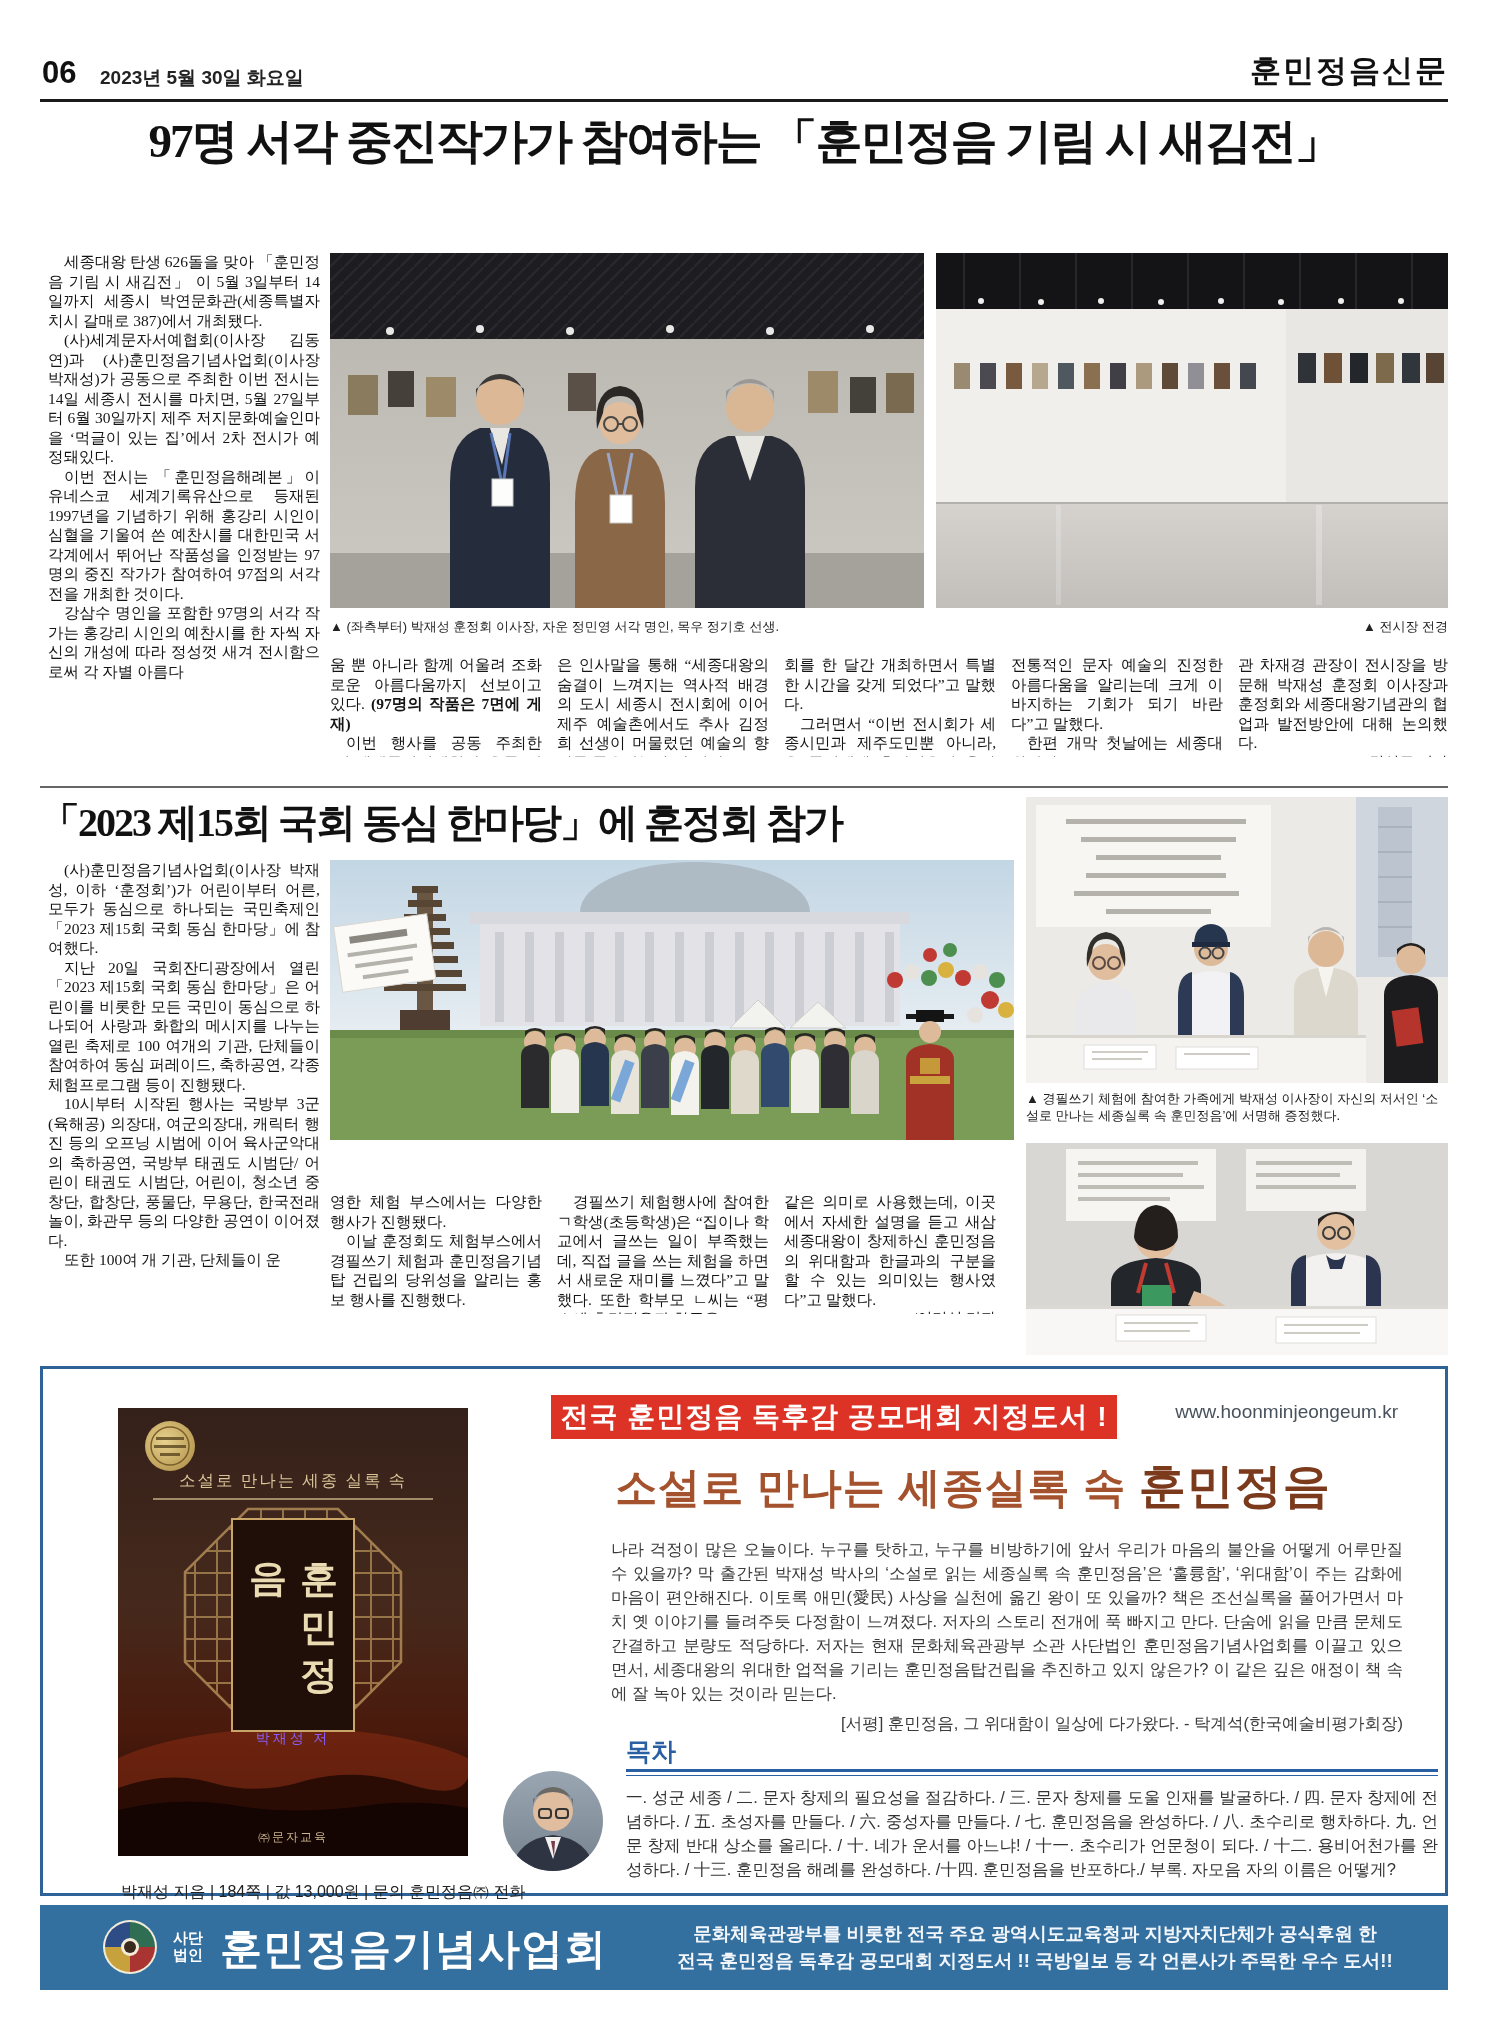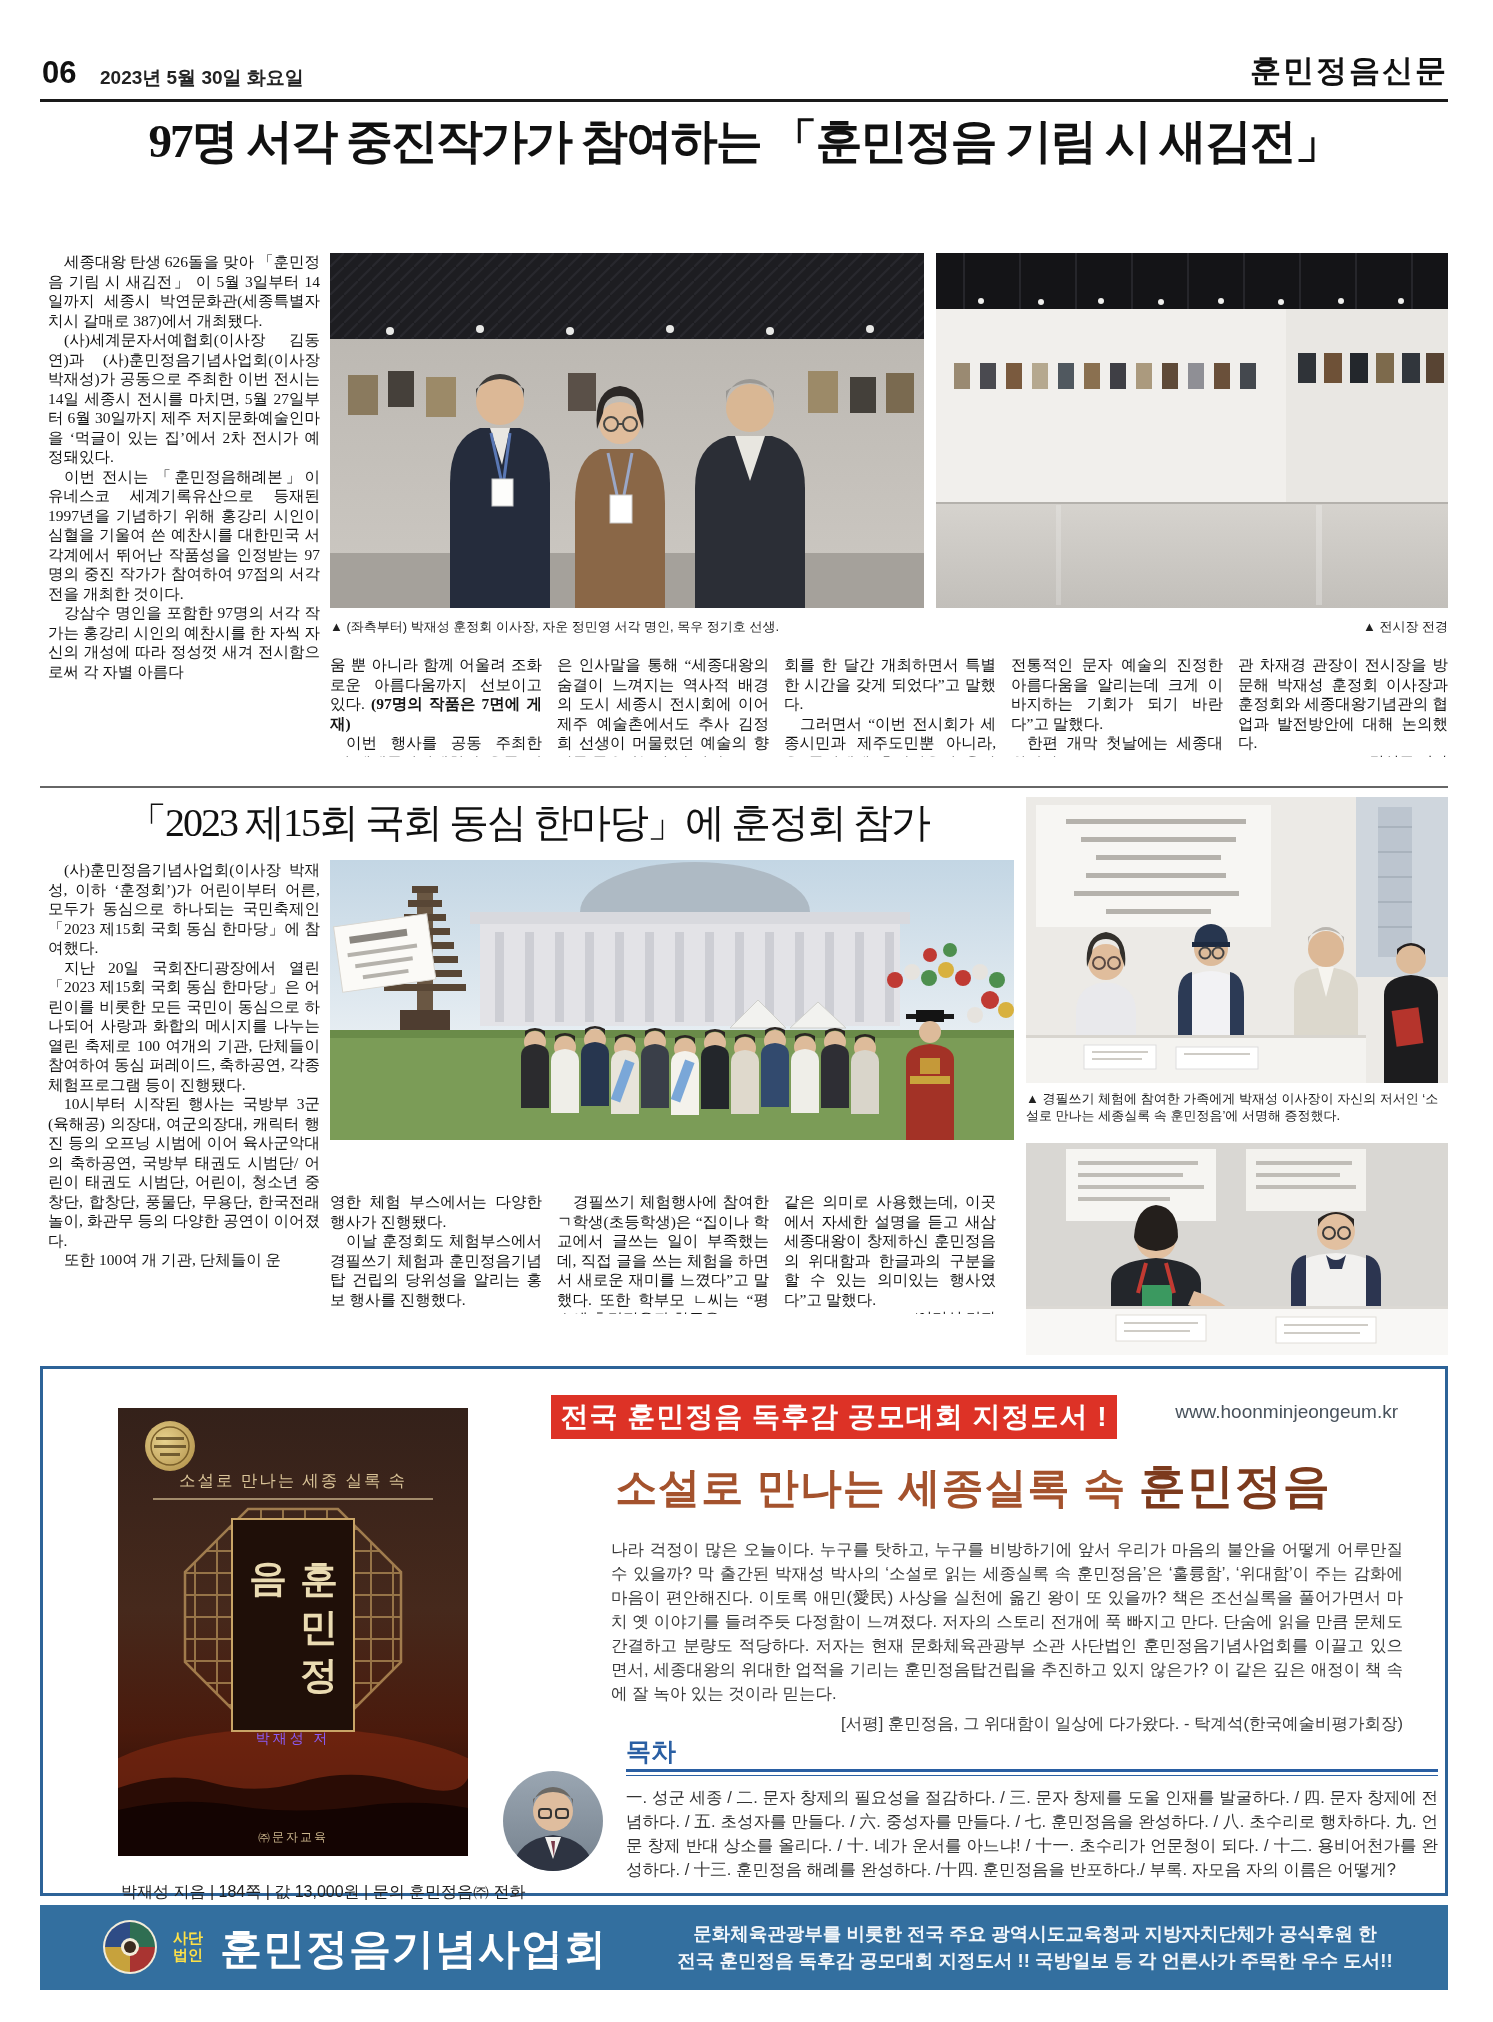--- a/index.html
+++ b/index.html
@@ -6,36 +6,36 @@
   .page{position:relative;width:1493px;height:2022px;background:#ffffff;margin:0 auto;
         font-family:"Liberation Serif",serif;color:#111;overflow:hidden;}
   .abs{position:absolute;}
   .sans{font-family:"Liberation Sans",sans-serif;}
   .bodytext{font-size:15.5px;line-height:19.5px;text-align:justify;color:#141414;overflow:hidden;}
   .bodytext p{margin:0;text-indent:16px;}
   .bodytext p.cont{text-indent:0;}
   .reporter{text-align:right !important;text-indent:0 !important;font-size:15px;}
   .caption{font-family:"Liberation Sans",sans-serif;font-size:13px;line-height:17px;color:#222;overflow:hidden;}
   .headline1{font-weight:900;font-size:47px;letter-spacing:-2px;text-align:center;line-height:1.25;}
-  .headline2{font-weight:400;font-size:40px;letter-spacing:-2px;text-align:center;line-height:1.2;}
+  .headline2{font-weight:700;font-size:40px;letter-spacing:-2px;text-align:left;line-height:1.2;}
   .hrule{background:#1a1a1a;}
   .photo svg{display:block;}
   .adbox{border:3px solid #2d6398;background:#fff;}
   .adbanner{background:#dd3226;color:#fff;font-weight:800;font-size:28px;text-align:center;
             line-height:44px;letter-spacing:1px;overflow:hidden;}
   .adtitle{font-weight:800;font-size:42px;color:#a4522d;text-align:center;letter-spacing:1px;white-space:nowrap;overflow:hidden;}
   .adtitle .strong{font-weight:900;font-size:47px;color:#7c3a1d;}
   .adbody{font-size:16.5px;line-height:24px;text-align:justify;color:#3a3a3a;overflow:hidden;}
   .adreview{font-size:16.5px;color:#3a3a3a;text-align:right;}
   .toc-title{font-weight:800;font-size:25px;color:#2a5fa3;}
   .toc-text{font-size:16.5px;line-height:24px;color:#333;text-align:justify;overflow:hidden;}
   .bookinfo{font-size:16px;color:#222;margin-top:16px;}
   .bluebar{background:#336f9f;overflow:hidden;}
   .orgname{color:#fff;font-weight:900;font-size:42px;letter-spacing:1px;white-space:nowrap;}
-  .orgtype{color:#fde047;font-weight:700;font-size:15px;line-height:17px;text-align:center;}
+  .orgtype{color:#ffffff;font-weight:700;font-size:15px;line-height:17px;text-align:center;}
   .bartext{color:#f2f6fa;font-weight:700;font-size:18.5px;line-height:27px;text-align:center;white-space:nowrap;}
   .cover-sub{color:#d9c397;font-size:16.5px;letter-spacing:2px;text-align:center;}
   .cover-vtitle{writing-mode:vertical-rl;text-orientation:upright;background:#1f0f08;border:2px solid #c9a567;
                 color:#eadbb2;font-size:38px;font-weight:700;letter-spacing:10px;padding:14px 9px;}
   .cover-small{color:#8b5cf6;font-size:14px;text-align:center;letter-spacing:3px;}
   .cover-pub{color:#cbb68d;font-size:12px;text-align:center;letter-spacing:2px;}
 </style>
 </head>
 <body>
 

